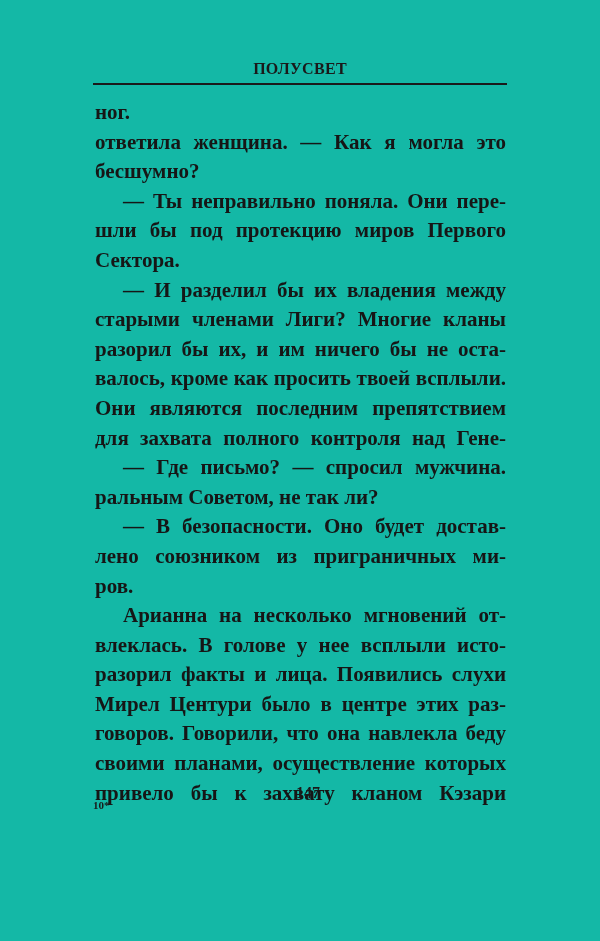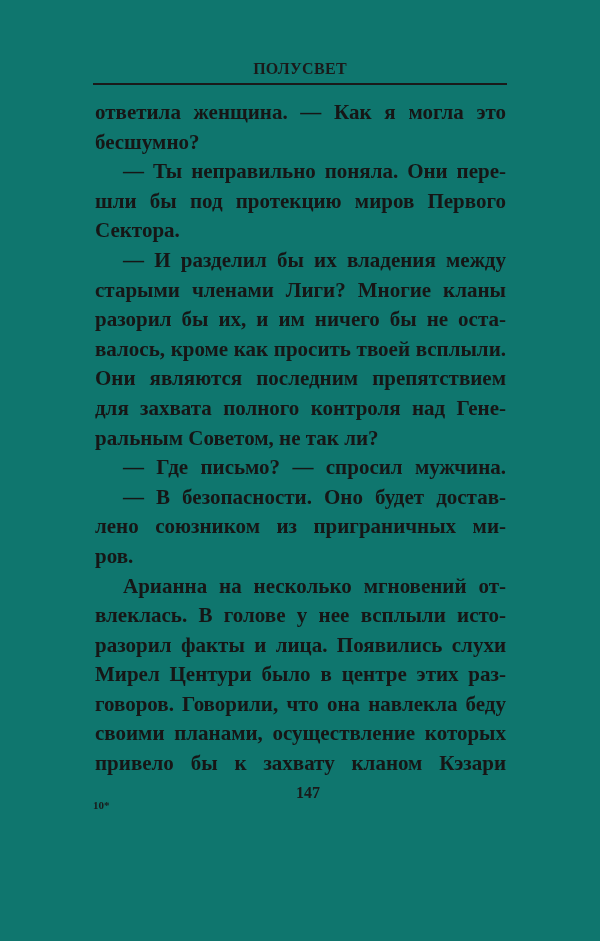--- a/index.html
+++ b/index.html
@@ -1,17 +1,17 @@
 <!DOCTYPE html>
 <html><head>
 <meta charset="utf-8">
 <style>
   html, body { margin: 0; padding: 0; background: #ffffff; }
   body { width: 600px; height: 941px; position: relative; overflow: hidden; }
-  .page { position: absolute; left: 0; top: 0; width: 600px; height: 941px; background: #0f766e; }
+  .page { position: absolute; left: 0; top: 0; width: 600px; height: 941px; background: #14b8a6; }
   .running-head {
     position: absolute; left: 93px; width: 414px; top: 60px;
     text-align: center; font-family: "Liberation Serif", serif; font-weight: bold;
     font-size: 16px; color: #1a1a1a; letter-spacing: 0.3px;
   }
   .head-rule {
     position: absolute; left: 93px; width: 414px; top: 83px; height: 2px; background: #1a1a1a;
   }
   .text-block {
     position: absolute; left: 95px; width: 411px; top: 98px;
@@ -34,33 +34,34 @@
   }
 </style>
 </head>
 <body>
 
 <div class="page">
   <div class="running-head">ПОЛУСВЕТ</div>
   <div class="head-rule"></div>
 
   <div class="text-block" id="text-block">
+      <span class="line last">ног.</span>
       <span class="line">ответила женщина. — Как я могла это</span>
       <span class="line last">бесшумно?</span>
       <span class="line indent">— Ты неправильно поняла. Они пере-</span>
       <span class="line">шли бы под протекцию миров Первого</span>
       <span class="line last">Сектора.</span>
       <span class="line indent">— И разделил бы их владения между</span>
       <span class="line">старыми членами Лиги? Многие кланы</span>
       <span class="line">разорил бы их, и им ничего бы не оста-</span>
       <span class="line">валось, кроме как просить твоей всплыли.</span>
       <span class="line">Они являются последним препятствием</span>
       <span class="line">для захвата полного контроля над Гене-</span>
+      <span class="line indent">— Где письмо? — спросил мужчина.</span>
       <span class="line last">ральным Советом, не так ли?</span>
-      <span class="line indent">— Где письмо? — спросил мужчина.</span>
       <span class="line indent">— В безопасности. Оно будет достав-</span>
       <span class="line">лено союзником из приграничных ми-</span>
       <span class="line last">ров.</span>
       <span class="line indent">Арианна на несколько мгновений от-</span>
       <span class="line">влеклась. В голове у нее всплыли исто-</span>
       <span class="line">разорил факты и лица. Появились слухи</span>
       <span class="line">Мирел Центури было в центре этих раз-</span>
       <span class="line">говоров. Говорили, что она навлекла беду</span>
       <span class="line">своими планами, осуществление которых</span>
       <span class="line">привело бы к захвату кланом Кэзари</span>

